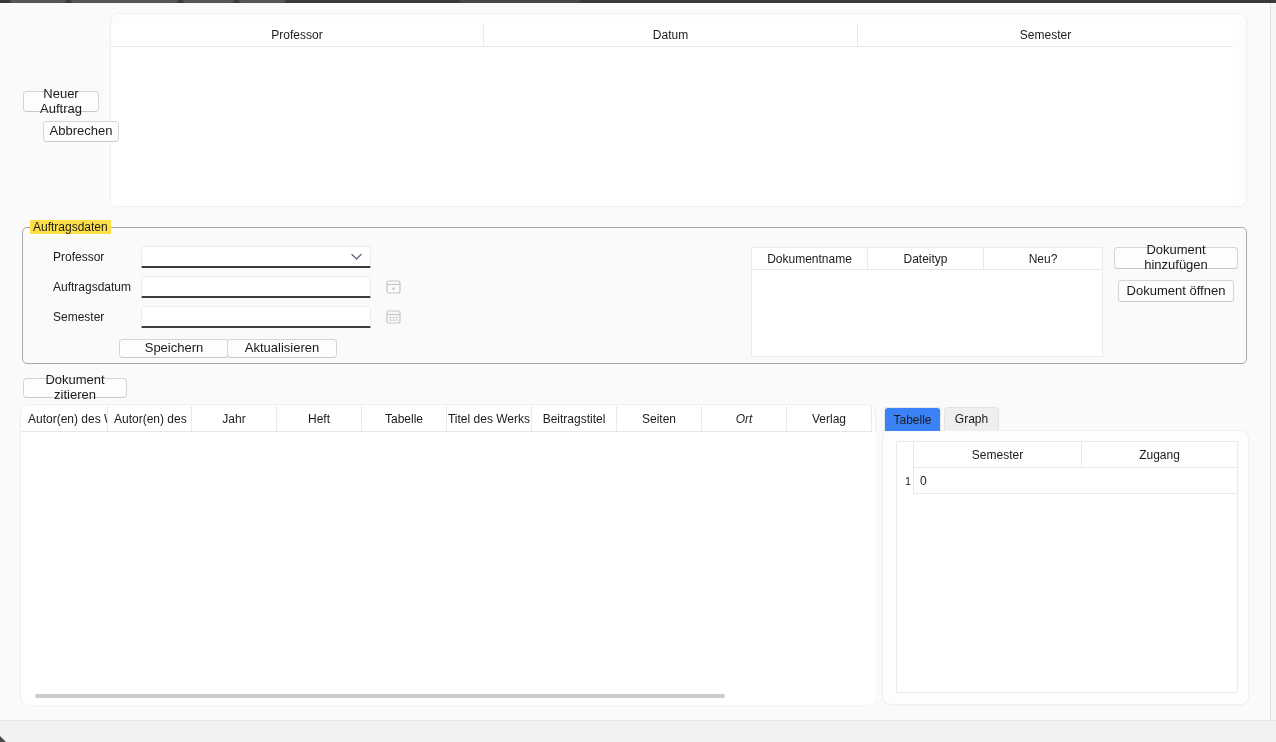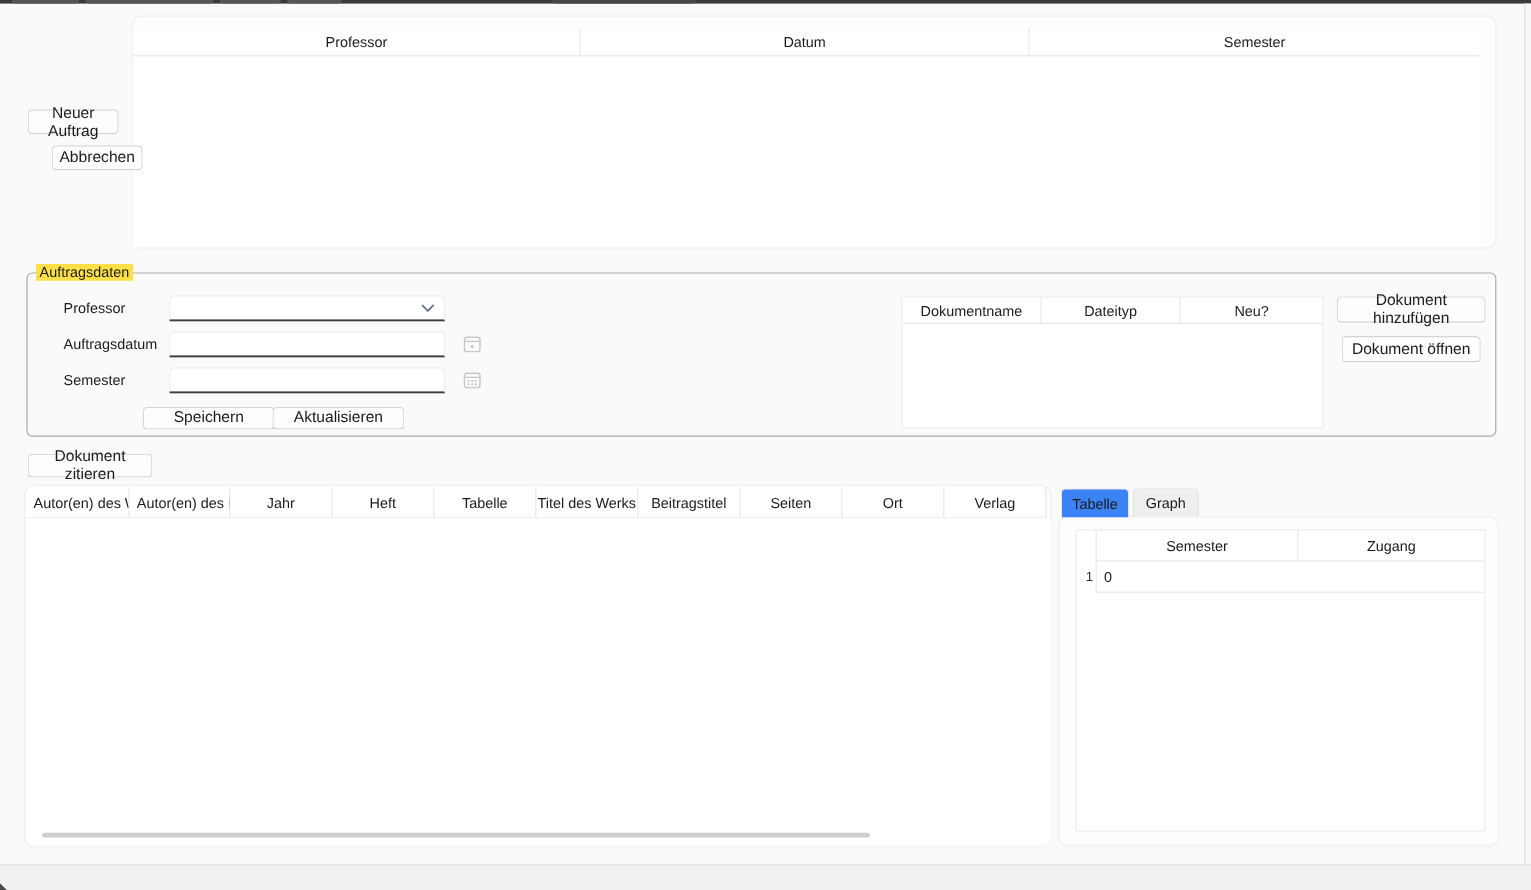--- a/index.html
+++ b/index.html
@@ -170,21 +170,21 @@
 <div class="card" id="entries-card">
   <div class="entries-header" id="entries-header">
       <div class="hcell clip" style="width: 86px;">Autor(en) des W</div>
       <div class="hcell clip" style="width: 84px;">Autor(en) des B</div>
       <div class="hcell" style="width: 85px;">Jahr</div>
       <div class="hcell" style="width: 85px;">Heft</div>
       <div class="hcell" style="width: 85px;">Tabelle</div>
       <div class="hcell" style="width: 85px;">Titel des Werks</div>
       <div class="hcell" style="width: 85px;">Beitragstitel</div>
       <div class="hcell" style="width: 85px;">Seiten</div>
-      <div class="hcell" style="width: 85px;">Ort</div>
+      <div class="hcell" style="width: 85px; font-style: italic;">Ort</div>
       <div class="hcell" style="width: 85px;">Verlag</div>
     </div>
   <div class="entries-body"></div>
   <div class="hscrollbar"></div>
 </div>
 
 <div class="tab" id="tab-tabelle">Tabelle</div>
 <div class="tab" id="tab-graph">Graph</div>
 
 <div class="card" id="stats-card">

